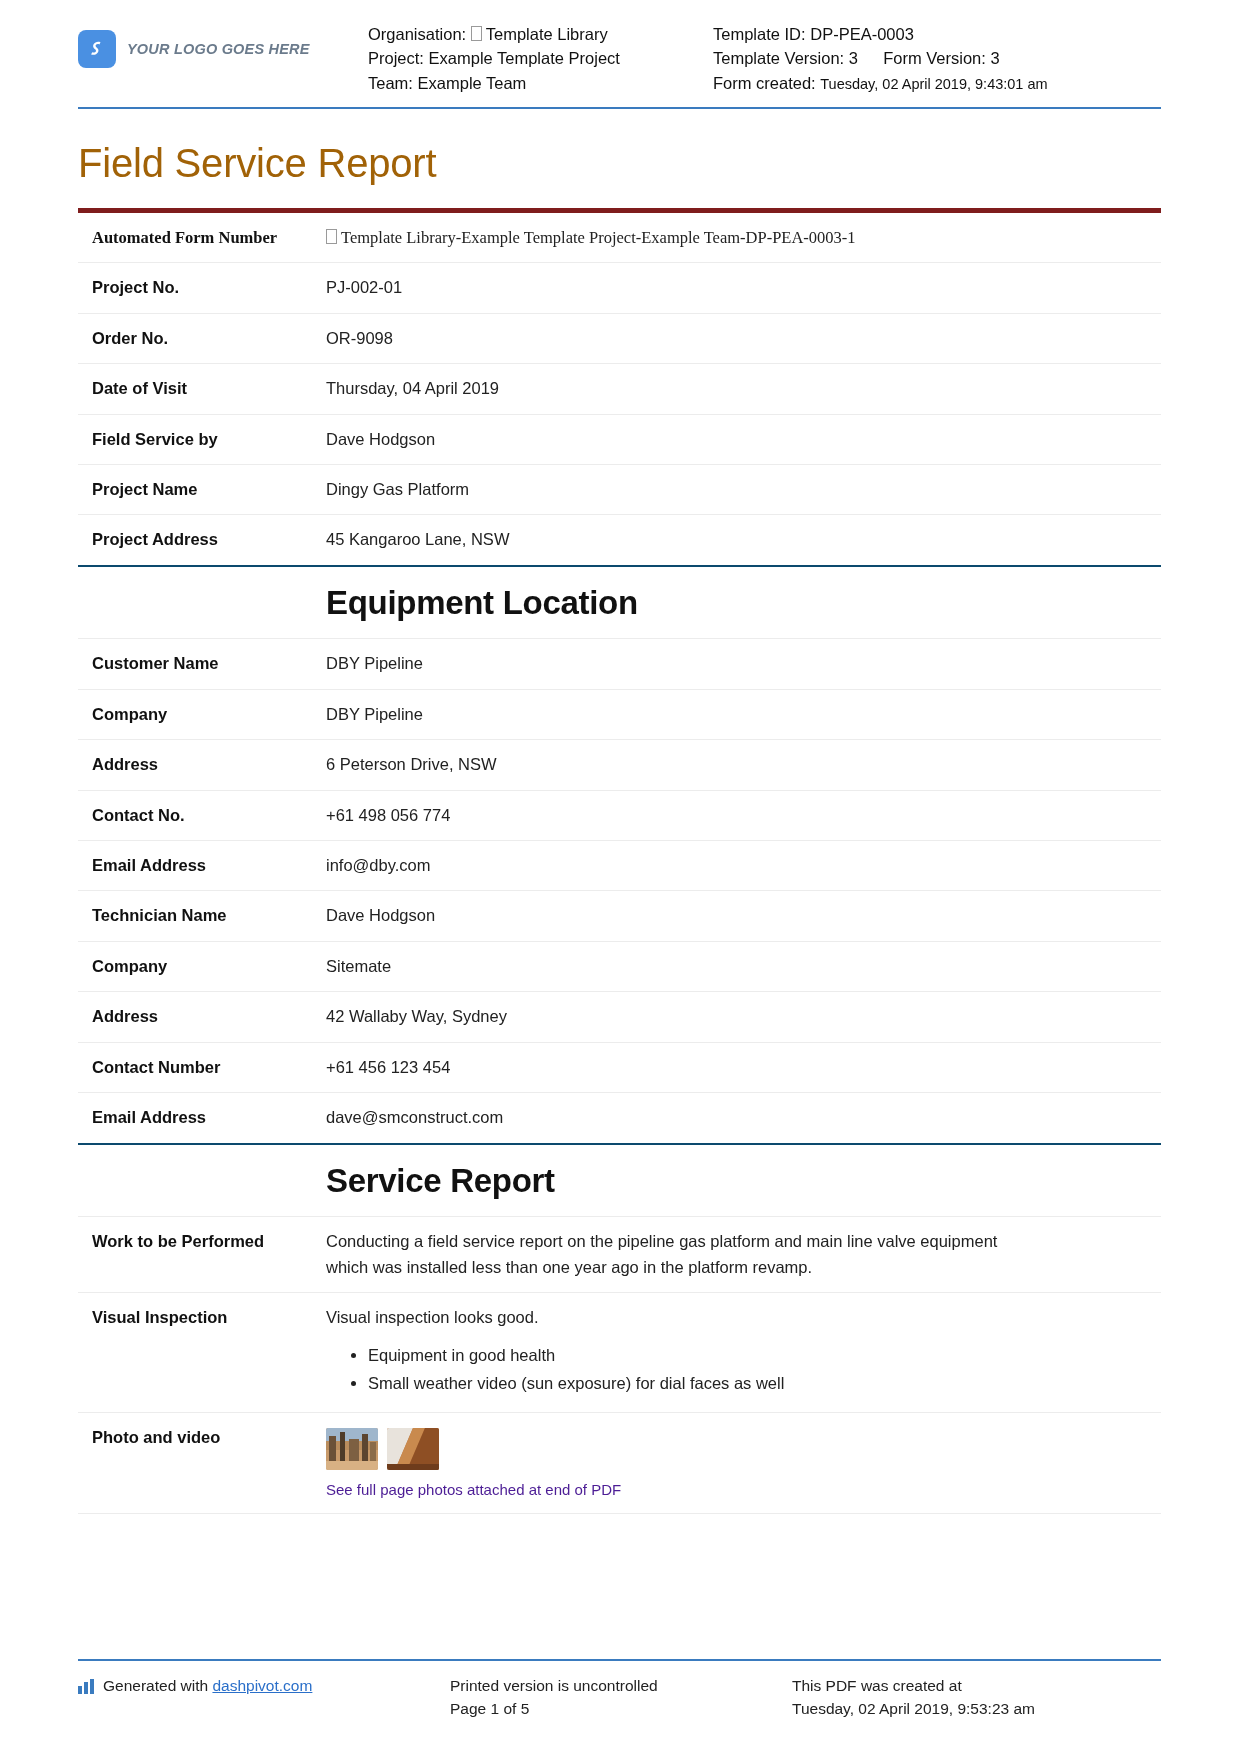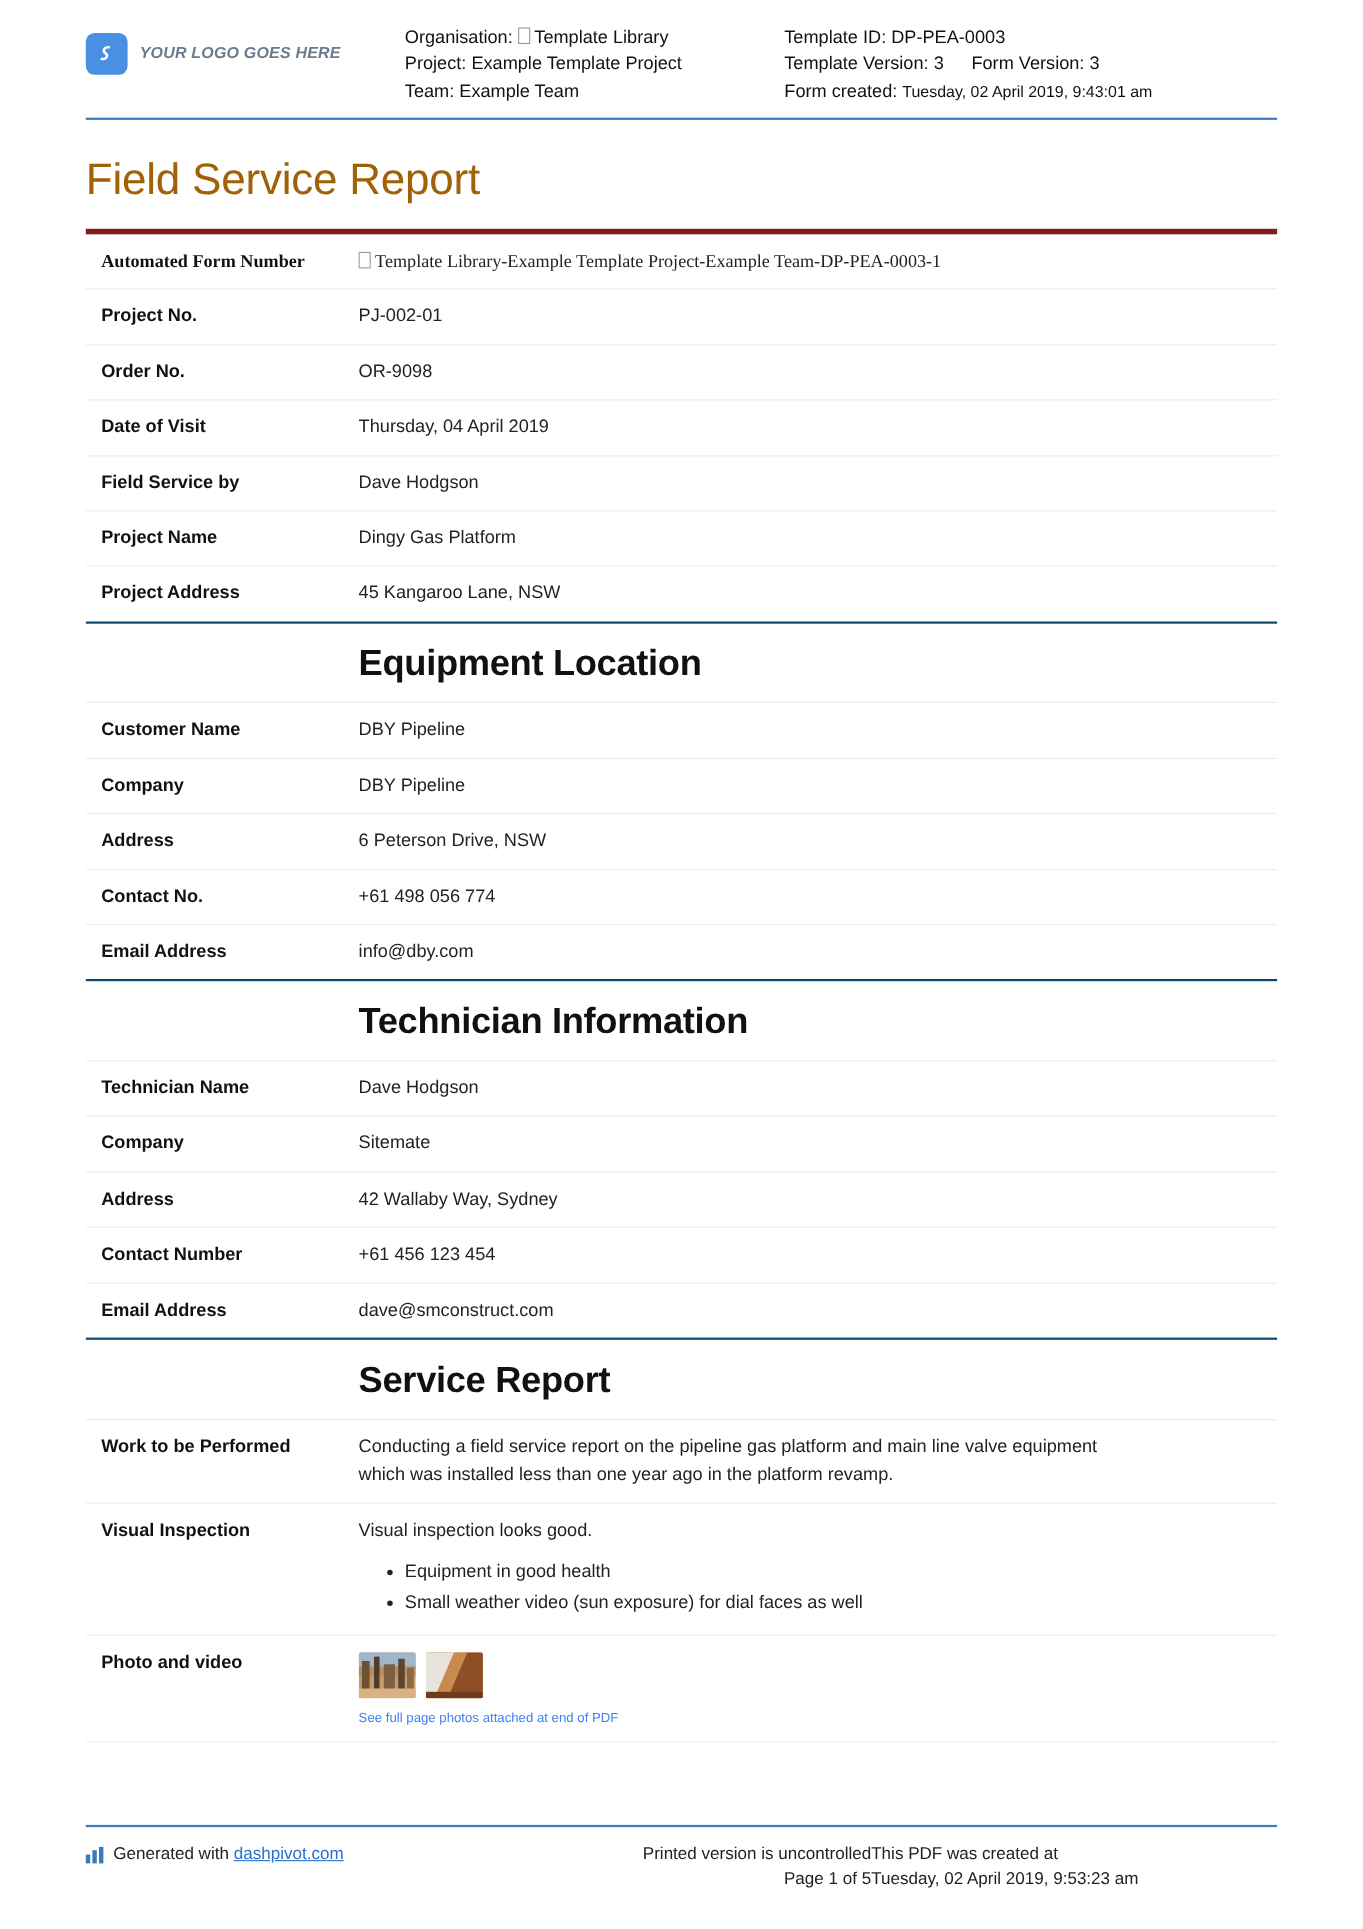--- a/index.html
+++ b/index.html
@@ -155,22 +155,22 @@
     margin-top: 2px;
   }
   .thumb {
     width: 52px;
     height: 42px;
     border-radius: 2px;
     overflow: hidden;
     display: block;
   }
   .photo-caption {
-    font-size: 12px;
-    color: #3b82f6;
+    font-size: 15px;
+    color: #4c1d95;
     margin-top: 9px;
   }
 
   .tail-rule {
     border-top: 1px solid #ececec;
     height: 0;
     margin-top: 0;
   }
 
   
@@ -186,21 +186,21 @@
     margin: 0 0 14px 0;
   }
   .footer-cols {
     display: flex;
     align-items: flex-start;
     font-size: 15.5px;
     line-height: 1.45;
     color: #222;
   }
   .f-left  { flex: 0 0 372px; display: flex; align-items: center; }
-  .f-mid   { flex: 0 0 342px; text-align: right; }
+  .f-mid   { flex: 0 0 342px; }
   .f-right { flex: 1 1 auto; }
   .bar-icon {
     display: inline-flex;
     align-items: flex-end;
     gap: 2px;
     height: 15px;
     margin-right: 9px;
   }
   .bar-icon i { display: block; width: 4px; background: #3a7bbf; }
   .bar-icon i.b1 { height: 8px; }
@@ -327,24 +327,20 @@
     <div class="row">
       <div class="k">Contact No.</div>
       <div class="v">+61 498 056 774</div>
     </div>
 
     <div class="row">
       <div class="k">Email Address</div>
       <div class="v">info@dby.com</div>
     </div>
 
-    <div class="section-row">
-      <div class="k"></div>
-      <div class="v">Technician Information</div>
-    </div>
 
     <div class="row">
       <div class="k">Technician Name</div>
       <div class="v">Dave Hodgson</div>
     </div>
 
     <div class="row">
       <div class="k">Company</div>
       <div class="v">Sitemate</div>
     </div>

